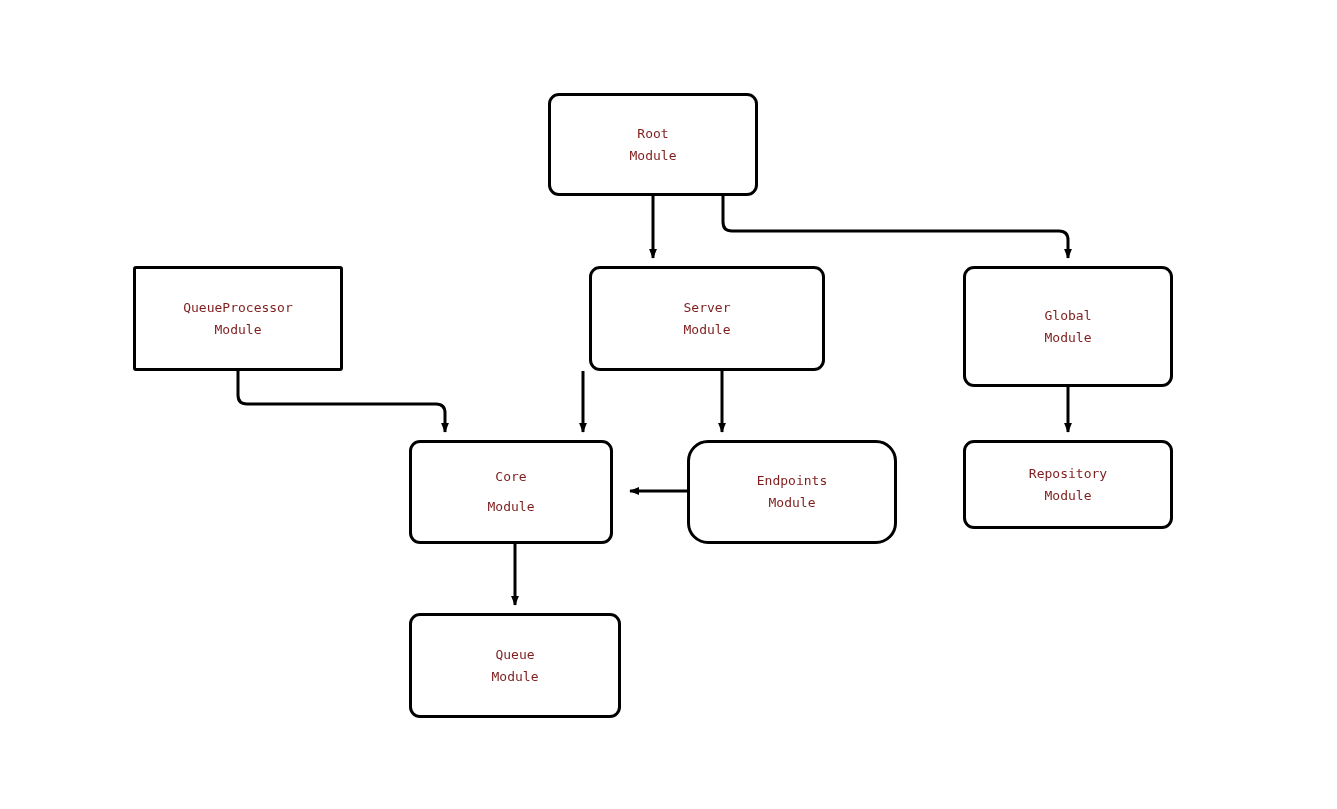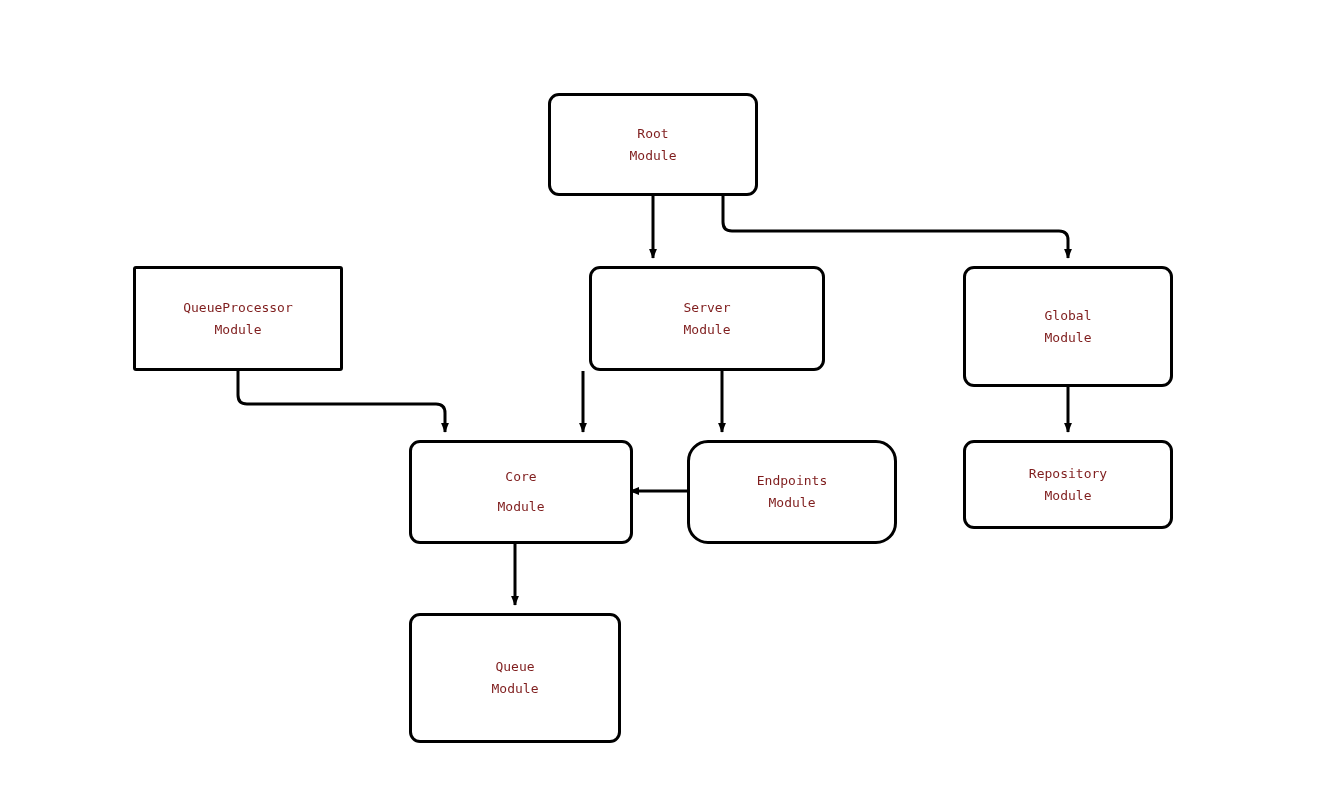--- a/index.html
+++ b/index.html
@@ -86,33 +86,33 @@
   <div class="node" style="left: 548px; top: 266px; width: 236px; height: 105px; border-width: 3px; border-color: rgb(0, 0, 0); border-radius: 11px; margin-left: 41px;">
     <span class="node-label">Server</span>
     <span class="node-label">Module</span>
   </div>
 
   <div class="node" style="left: 963px; top: 266px; width: 210px; height: 121px; border-width: 3px; border-color: rgb(0, 0, 0); border-radius: 11px;">
     <span class="node-label">Global</span>
     <span class="node-label">Module</span>
   </div>
 
-  <div class="node" style="left: 409px; top: 440px; width: 224px; height: 104px; border-width: 3px; border-color: rgb(0, 0, 0); border-radius: 11px; gap: 8px;">
+  <div class="node" style="left: 409px; top: 440px; width: 204px; height: 104px; border-width: 3px; border-color: rgb(0, 0, 0); border-radius: 11px; gap: 8px;">
     <span class="node-label">Core</span>
     <span class="node-label">Module</span>
   </div>
 
   <div class="node" style="left: 687px; top: 440px; width: 210px; height: 104px; border-width: 3px; border-color: rgb(0, 0, 0); border-radius: 21px;">
     <span class="node-label">Endpoints</span>
     <span class="node-label">Module</span>
   </div>
 
   <div class="node" style="left: 963px; top: 440px; width: 210px; height: 89px; border-width: 3px; border-color: rgb(0, 0, 0); border-radius: 11px;">
     <span class="node-label">Repository</span>
     <span class="node-label">Module</span>
   </div>
 
-  <div class="node" style="left: 409px; top: 613px; width: 212px; height: 130px; border-width: 3px; border-color: rgb(0, 0, 0); border-radius: 11px;">
+  <div class="node" style="left: 409px; top: 613px; width: 212px; height: 105px; border-width: 3px; border-color: rgb(0, 0, 0); border-radius: 11px;">
     <span class="node-label">Queue</span>
     <span class="node-label">Module</span>
   </div>
 
 </div>
 
 </body></html>

